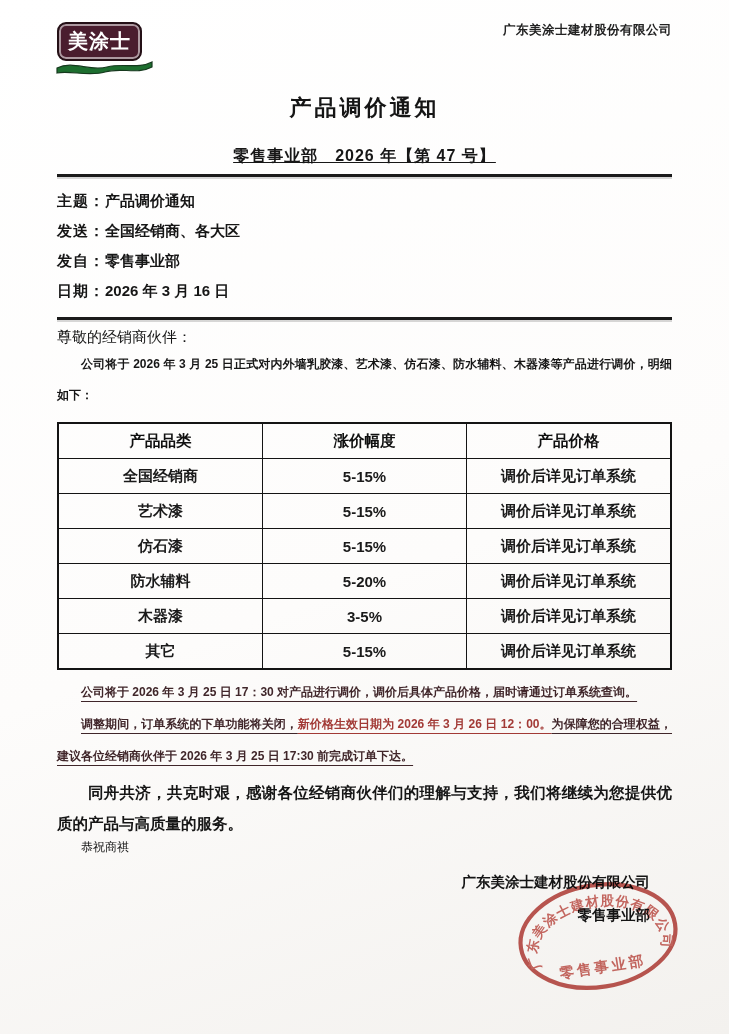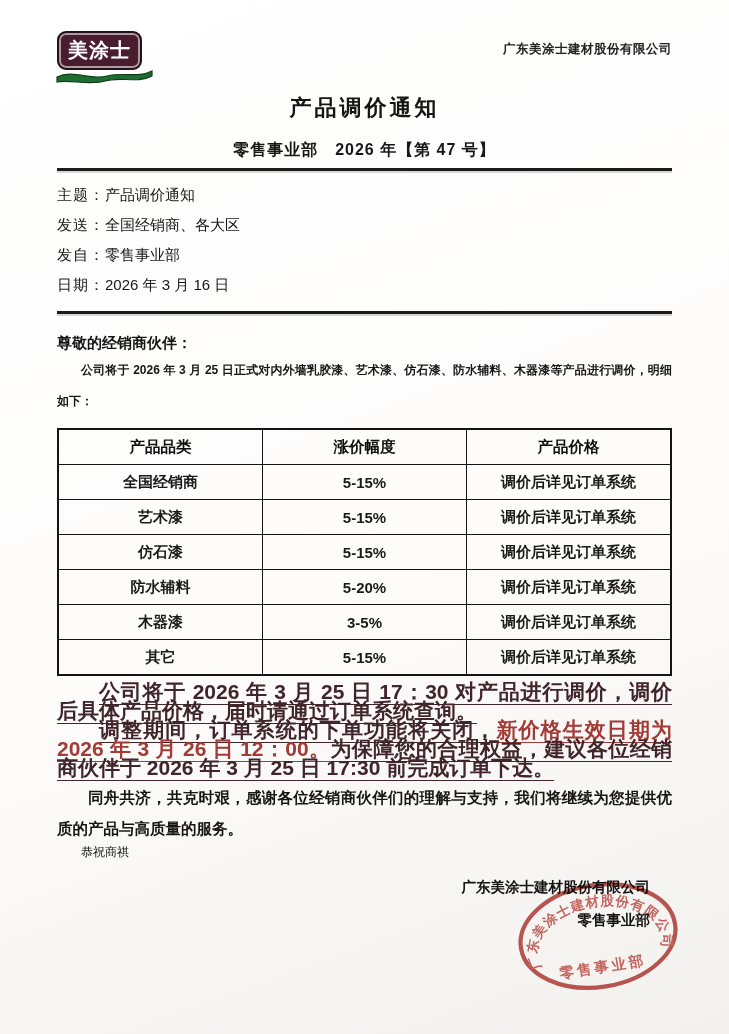--- a/index.html
+++ b/index.html
@@ -12,21 +12,21 @@
     position:relative;
     width:729px;height:1034px;
     margin:0 auto;
     background:linear-gradient(160deg,#ffffff 0%,#fdfcfb 55%,#f3f1ee 100%);
     overflow:hidden;
     box-sizing:border-box;
     padding:22px 57px 0 57px;
     color:#1c1c1c;
   }
   
-  .hdr{display:flex;justify-content:space-between;align-items:center;height:56px;}
+  .hdr{display:flex;justify-content:space-between;align-items:flex-start;height:56px;}
   .logo{position:relative;width:96px;}
   .logo-box{
     display:inline-block;
     background:#4a1d2e;
     border:2px solid #241016;
     border-radius:9px;
     box-shadow:inset 0 0 0 2px rgba(255,255,255,.55);
     color:#fff;font-weight:bold;font-size:20px;letter-spacing:1px;
     padding:7px 9px 8px 9px;line-height:1;
   }
@@ -35,51 +35,51 @@
     font-size:12.5px;font-weight:bold;color:#222;
     padding-bottom:2px;letter-spacing:.5px;
   }
   
   .doc-title{
     text-align:center;font-size:22px;font-weight:bold;
     letter-spacing:3px;margin-top:15px;color:#151515;
   }
   .issue-line{
     text-align:center;font-size:16px;font-weight:bold;
-    margin-top:17px;letter-spacing:1px;color:#171717;
+    margin-top:23px;letter-spacing:1px;color:#171717;text-decoration:underline;
   }
   .rule{
     height:3px;background:#1b1b1b;margin-top:7px;
     box-shadow:0 2px 0 rgba(40,40,40,.18);
   }
   
   .meta{padding:9px 0 4px 0;}
-  .meta-row{height:30px;line-height:30px;font-size:15px;font-weight:normal;color:#161616;}
+  .meta-row{height:30px;line-height:30px;font-size:15px;font-weight:bold;color:#161616;}
   .meta-row .lbl{letter-spacing:1px;}
   
-  .greeting{font-size:15px;font-weight:700;margin-top:20px;color:#161616;}
+  .greeting{font-size:15px;font-weight:400;margin-top:8px;color:#161616;}
   .intro{
     font-size:12px;font-weight:600;line-height:31px;margin:2px 0 0 0;
     text-indent:2em;text-align:justify;color:#161616;
   }
   
   table.price{
     width:100%;border-collapse:collapse;margin-top:11px;
     border:2px solid #141414;table-layout:fixed;
   }
   table.price th,table.price td{
     border:1.6px solid #141414;text-align:center;
     height:34px;padding:0 20px;
   }
   table.price th{font-size:15.5px;font-weight:bold;color:#101010;}
   table.price td{font-size:15px;font-weight:600;color:#1a1a1a;}
   
   .notice{margin-top:6px;}
   .u-para{
-    margin:0;font-size:21px;font-weight:600;line-height:19px;
+    margin:0;font-size:12px;font-weight:600;line-height:32px;
     text-indent:2em;text-align:justify;
   }
   .u-para span{
     text-decoration:underline;
     text-decoration-thickness:1.4px;
     text-underline-offset:5px;
   }
   .seg-dark{color:#40262a;}
   .seg-red{color:#a23a36;}
   

